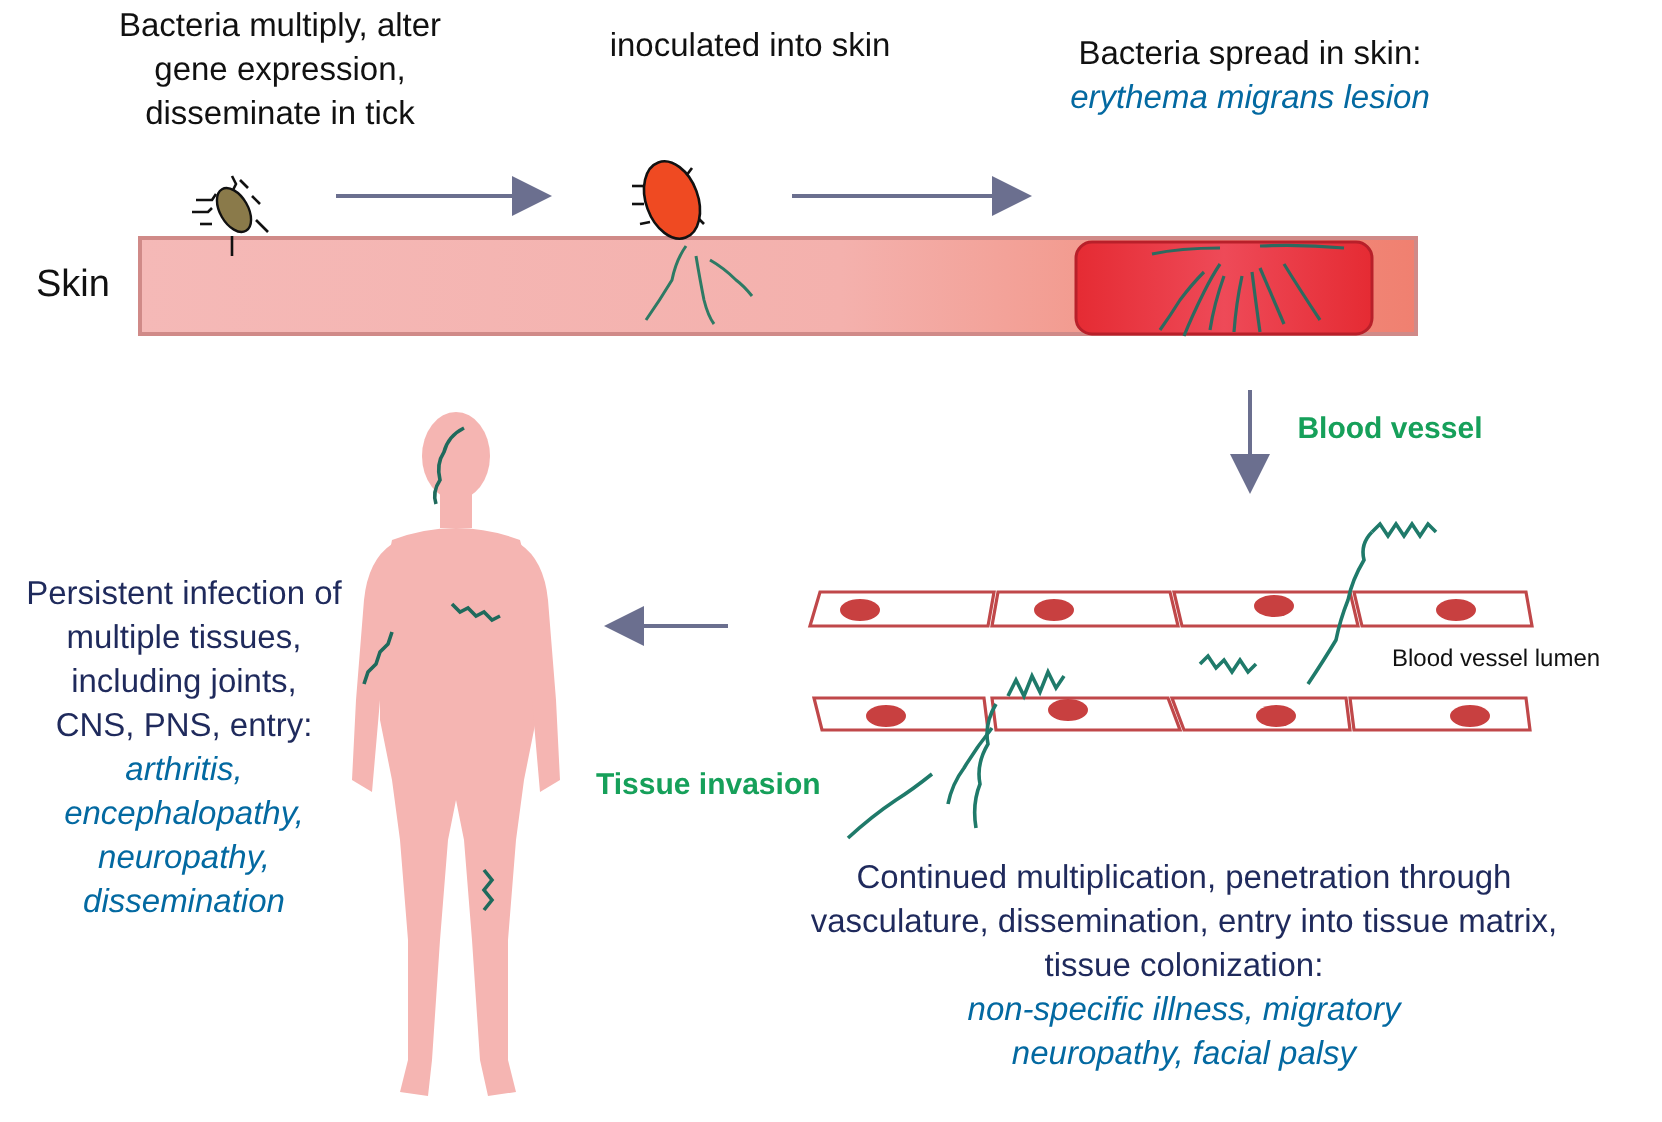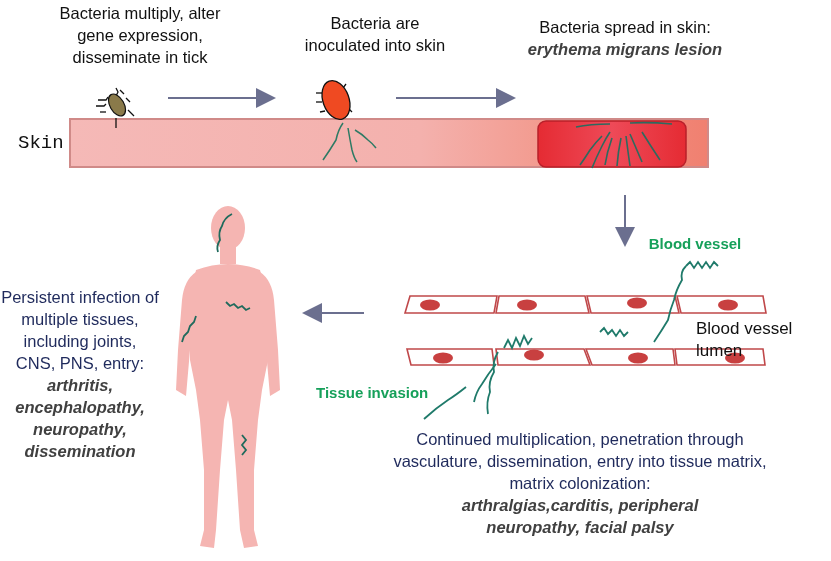--- a/index.html
+++ b/index.html
@@ -1,19 +1,19 @@
 <!DOCTYPE html>
 <html><head>
 <meta charset="utf-8">
 <style>
   html,body{margin:0;padding:0;background:#fff;}
   body{width:831px;height:561px;position:relative;overflow:hidden;font-family:"Liberation Sans","DejaVu Sans",sans-serif;}
   .lbl{position:absolute;text-align:center;line-height:22px;font-size:16.5px;color:#111;}
-  .navy{color:#1f2a5c;}
-  .red{color:#404040;font-style:italic;font-weight:bold;}
+  .navy{color:#1f2a5c;padding-left:12px;}
+  .red{color:#0369a1;font-style:italic;}
   .green{color:#16a05a;font-weight:bold;}
   .line{display:block;white-space:nowrap;}
   svg{position:absolute;left:0;top:0;}
 </style>
 </head>
 <body>
 
 <svg width="831" height="561">
   <defs>
     <linearGradient id="skinGrad" x1="0" x2="1" y1="0" y2="0">
@@ -133,44 +133,43 @@
   </g>
 </svg>
 
 <div class="lbl" style="left:20px;top:2px;width:240px;">
   <span class="line">Bacteria multiply, alter</span>
   <span class="line">gene expression,</span>
   <span class="line">disseminate in tick</span>
 </div>
 
 <div class="lbl" style="left:285px;top:12px;width:180px;">
-  <span class="line">Bacteria are</span>
   <span class="line">inoculated into skin</span>
 </div>
 
 <div class="lbl" style="left:520px;top:16px;width:210px;">
   <span class="line">Bacteria spread in skin:</span>
   <span class="line red">erythema migrans lesion</span>
 </div>
 
-<div class="lbl" style="left:18px;top:132px;font-size:19px;text-align:left;font-family:Liberation Mono, monospace;">Skin</div>
+<div class="lbl" style="left:18px;top:132px;font-size:19px;text-align:left;">Skin</div>
 
-<div class="lbl green" style="left:645px;top:204px;width:100px;font-size:15px;margin-top:29px;">
+<div class="lbl green" style="left:645px;top:204px;width:100px;font-size:15px;">
   <span class="line">Blood vessel</span>
 </div>
 
-<div class="lbl" style="left:696px;top:318px;text-align:left;font-size:17px;">Blood vessel lumen</div>
+<div class="lbl" style="left:696px;top:318px;text-align:left;font-size:12px;">Blood vessel lumen</div>
 
-<div class="lbl green" style="left:316px;top:382px;text-align:right;font-size:15px;">Tissue invasion</div>
+<div class="lbl green" style="left:298px;top:382px;text-align:right;font-size:15px;">Tissue invasion</div>
 
 <div class="lbl navy" style="left:385px;top:428px;width:390px;text-align:center;">
   <span class="line">Continued multiplication, penetration through</span>
   <span class="line">vasculature, dissemination, entry into tissue matrix,</span>
-  <span class="line">matrix colonization:</span>
-  <span class="line red">arthralgias,carditis, peripheral</span>
+  <span class="line">tissue colonization:</span>
+  <span class="line red">non-specific illness, migratory</span>
   <span class="line red">neuropathy, facial palsy</span>
 </div>
 
 <div class="lbl navy" style="left:0px;top:286px;width:160px;">
   <span class="line">Persistent infection of</span>
   <span class="line">multiple tissues,</span>
   <span class="line">including joints,</span>
   <span class="line">CNS, PNS, entry:</span>
   <span class="line red">arthritis,</span>
   <span class="line red">encephalopathy,</span>

